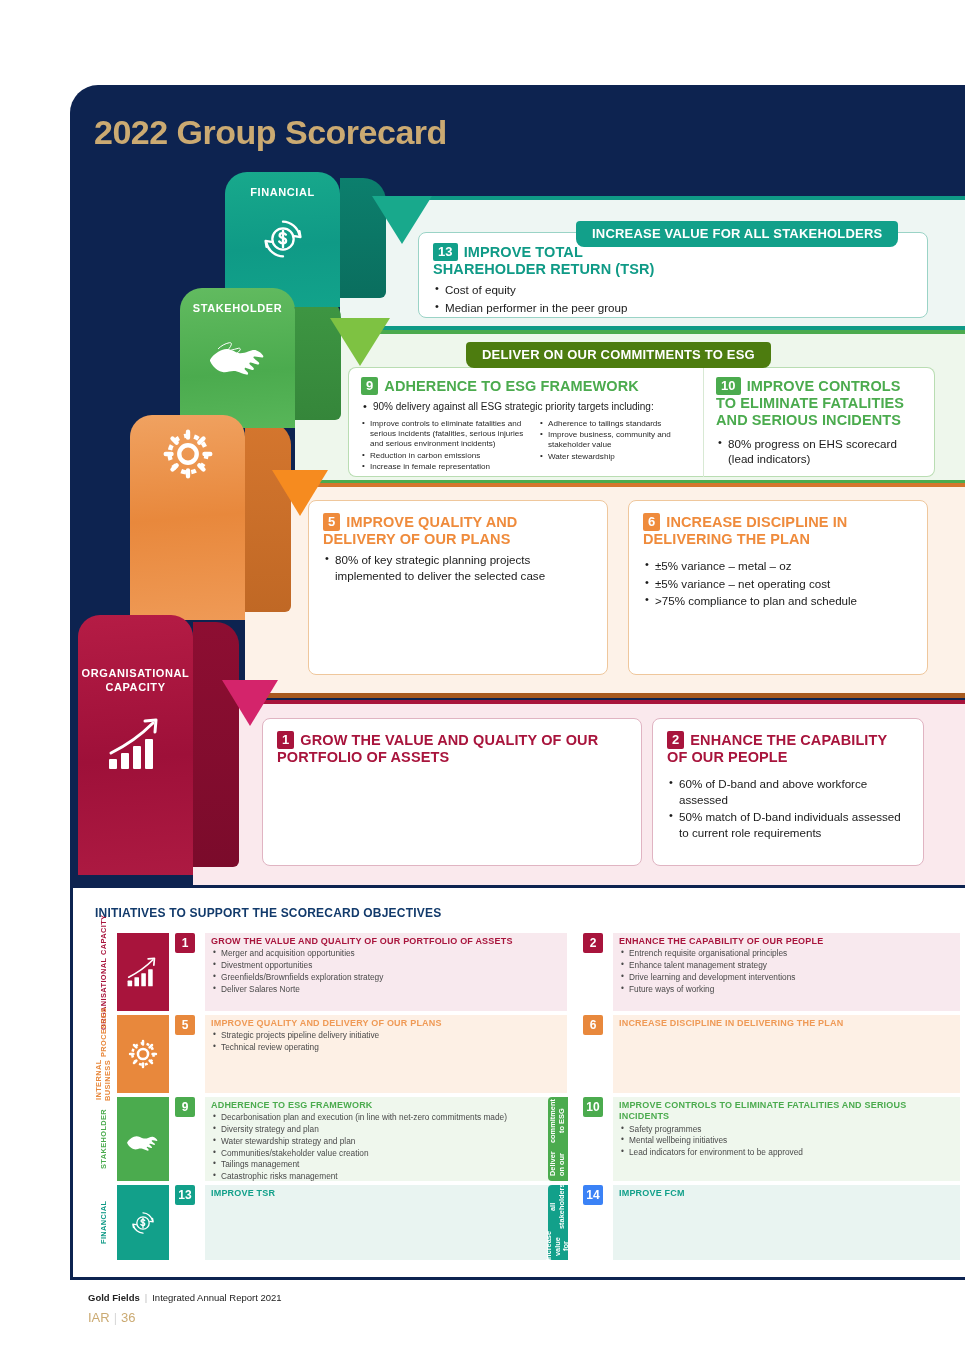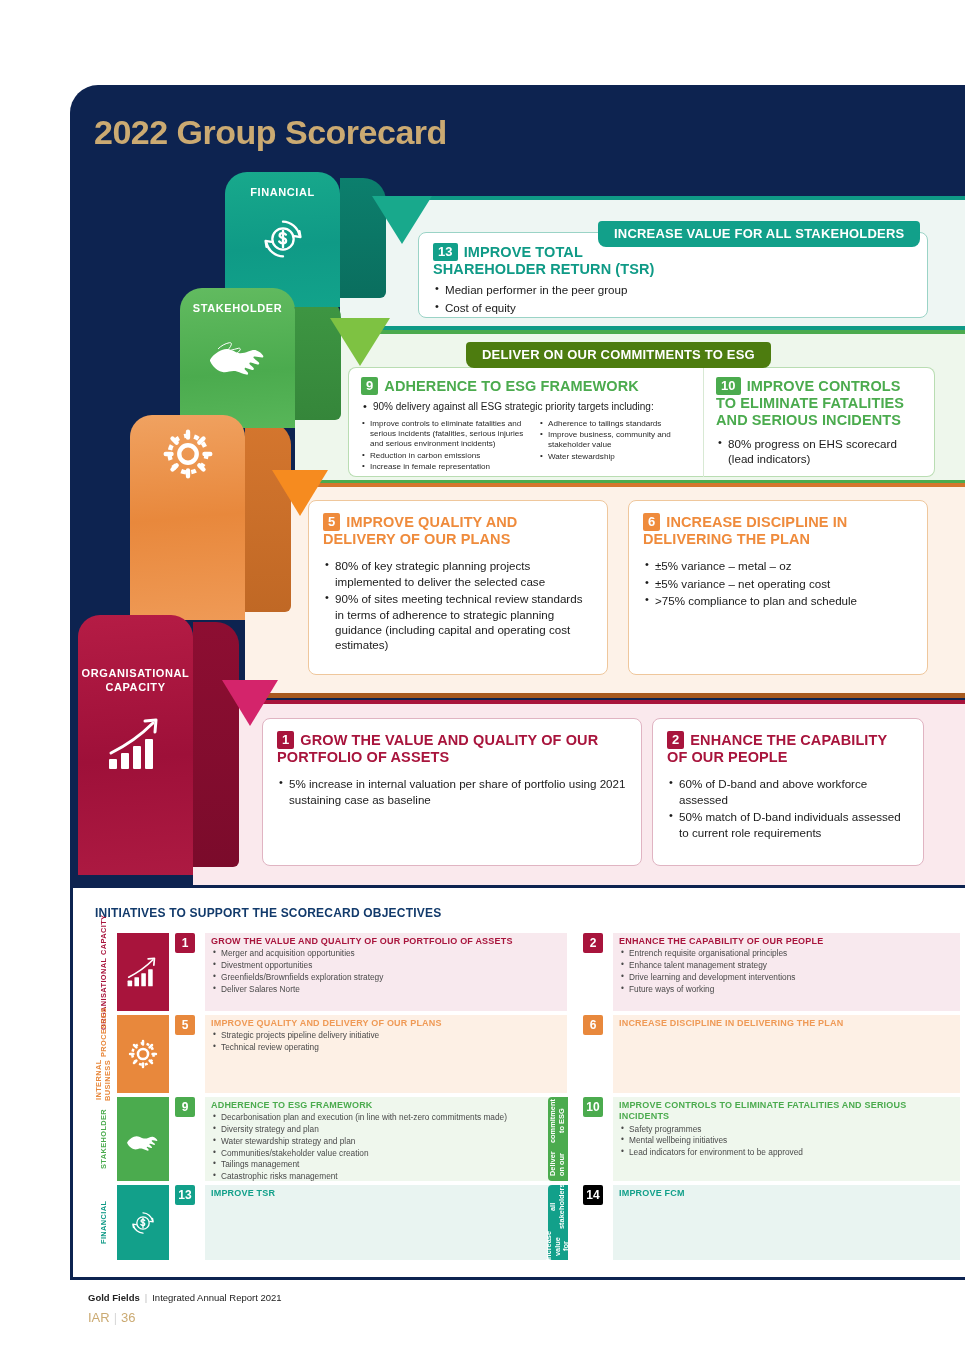--- a/index.html
+++ b/index.html
@@ -315,30 +315,30 @@
       <path d="M44 8 L55 7 L54 19" stroke="#fff" stroke-width="3" fill="none" stroke-linecap="round" stroke-linejoin="round"></path>
     </svg>
   </div>
 </div>
 
 <div class="arrow-down" style="left:372px; top:196px; border-left:30px solid transparent; border-right:30px solid transparent; border-top:48px solid #18a98c;"></div>
 <div class="arrow-down" style="left:330px; top:318px; border-left:30px solid transparent; border-right:30px solid transparent; border-top:48px solid #7ec242;"></div>
 <div class="arrow-down" style="left:272px; top:470px; border-left:28px solid transparent; border-right:28px solid transparent; border-top:46px solid #f68b1f;"></div>
 <div class="arrow-down" style="left:222px; top:680px; border-left:28px solid transparent; border-right:28px solid transparent; border-top:46px solid #d4246b;"></div>
 
-<div class="ribbon" id="ribbon-financial" style="left:598px; top:221px; background:#12a08a;">INCREASE VALUE FOR ALL STAKEHOLDERS</div>
+<div class="ribbon" id="ribbon-financial" style="left:576px; top:221px; background:#12a08a;">INCREASE VALUE FOR ALL STAKEHOLDERS</div>
 <div class="ribbon" id="ribbon-stakeholder" style="left:466px; top:342px; background:#4d7c0f;">DELIVER ON OUR COMMITMENTS TO ESG</div>
 
 <div class="card" id="card-13" style="padding:10px 14px;">
   <div class="card-title" style="color:#0f9a86; width:250px;">
     <span class="num-badge" style="background:#12a08a;">13</span><span>IMPROVE TOTAL SHAREHOLDER RETURN (TSR)</span>
   </div>
   <ul class="blist" style="margin-top:4px;">
+    <li>Cost of equity</li>
     <li>Median performer in the peer group</li>
-    <li>Cost of equity</li>
   </ul>
 </div>
 
 <div class="card" id="card-9" style="padding:9px 12px;">
   <div class="card-title" style="color:#4bab4e;">
     <span class="num-badge" style="background:#4bab4e;">9</span><span>ADHERENCE TO ESG FRAMEWORK</span>
   </div>
   <ul class="blist" style="margin-top:5px;">
     <li style="font-weight:normal; font-size:10px;">90% delivery against all ESG strategic priority targets including:</li>
   </ul>
@@ -362,43 +362,41 @@
   </div>
   <ul class="blist" style="margin-top:6px;">
     <li>80% progress on EHS scorecard (lead indicators)</li>
   </ul>
 </div>
 
 <div class="card" id="card-5" style="padding:12px 14px;">
   <div class="card-title" style="color:#ef8b3c;">
     <span class="num-badge" style="background:#ef8b3c;">5</span><span>IMPROVE QUALITY AND DELIVERY OF OUR PLANS</span>
   </div>
-  <ul class="blist" style="margin-top:10px;">
+  <ul class="blist" style="margin-top:4px;">
     <li>80% of key strategic planning projects implemented to deliver the selected case</li>
-    <li>90% of sites meeting technical review standards in terms of adherence to strategic planning guidance (including capital and operating cost estimates)</li>
   </ul>
 </div>
 
 <div class="card" id="card-6" style="padding:12px 14px;">
   <div class="card-title" style="color:#ef8b3c;">
     <span class="num-badge" style="background:#ef8b3c;">6</span><span>INCREASE DISCIPLINE IN DELIVERING THE PLAN</span>
   </div>
   <ul class="blist" style="margin-top:10px;">
     <li>±5% variance – metal – oz</li>
     <li>±5% variance – net operating cost</li>
     <li>&gt;75% compliance to plan and schedule</li>
   </ul>
 </div>
 
 <div class="card" id="card-1" style="padding:12px 14px;">
   <div class="card-title" style="color:#a8143c;">
     <span class="num-badge" style="background:#a8143c;">1</span><span>GROW THE VALUE AND QUALITY OF OUR PORTFOLIO OF ASSETS</span>
   </div>
   <ul class="blist" style="margin-top:10px;">
-    <li>5% increase in internal valuation per share of portfolio using 2021 sustaining case as baseline</li>
   </ul>
 </div>
 
 <div class="card" id="card-2" style="padding:12px 14px;">
   <div class="card-title" style="color:#a8143c;">
     <span class="num-badge" style="background:#a8143c;">2</span><span>ENHANCE THE CAPABILITY OF OUR PEOPLE</span>
   </div>
   <ul class="blist" style="margin-top:10px;">
     <li>60% of D-band and above workforce assessed</li>
     <li>50% match of D-band individuals assessed to current role requirements</li>
@@ -530,21 +528,21 @@
     <div class="init-cell" style="left:80px; width:392px;">
       <div class="init-badge" style="background:#12a08a;">13</div>
       <div class="init-body" style="background:#e9f4f1;">
         <div class="init-head" style="color:#12a08a;">IMPROVE TSR</div>
       </div>
     </div>
     <div class="side-tag" style="left:453px; top:0; height:75px; background:#12a08a;">
       <span>Increase value for</span>&nbsp;<span>all stakeholders</span>
     </div>
     <div class="init-cell" style="left:488px; width:377px;">
-      <div class="init-badge" style="background:#000000;">14</div>
+      <div class="init-badge" style="background:#3b82f6;">14</div>
       <div class="init-body" style="background:#e9f4f1;">
         <div class="init-head" style="color:#12a08a;">IMPROVE FCM</div>
       </div>
     </div>
   </div>
 </div>
 
 <div id="footer">
   <div class="f1">
     <b>Gold Fields</b><span class="fsep">|</span><span>Integrated Annual Report 2021</span>

